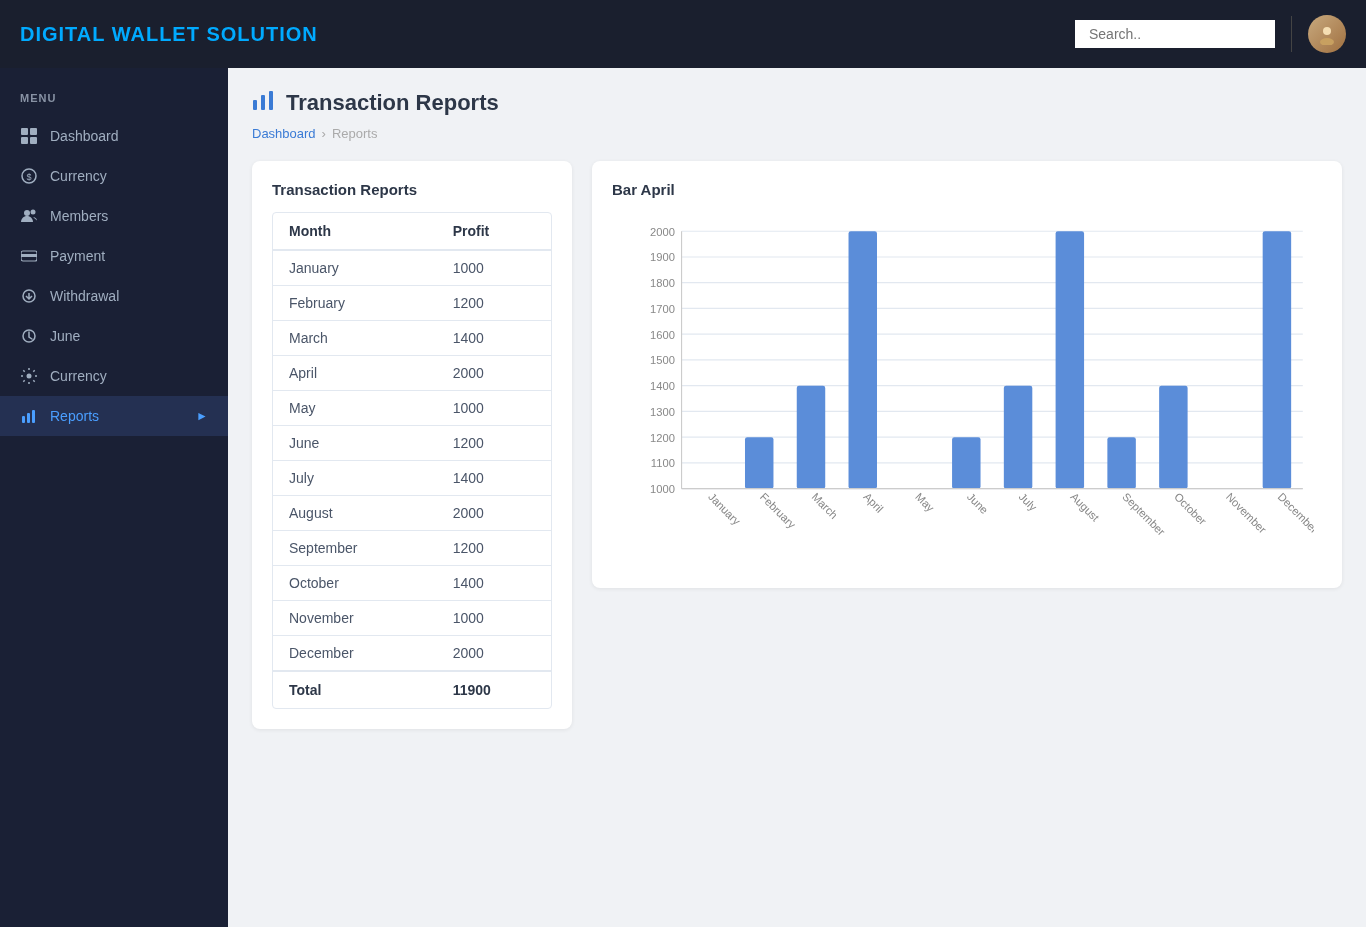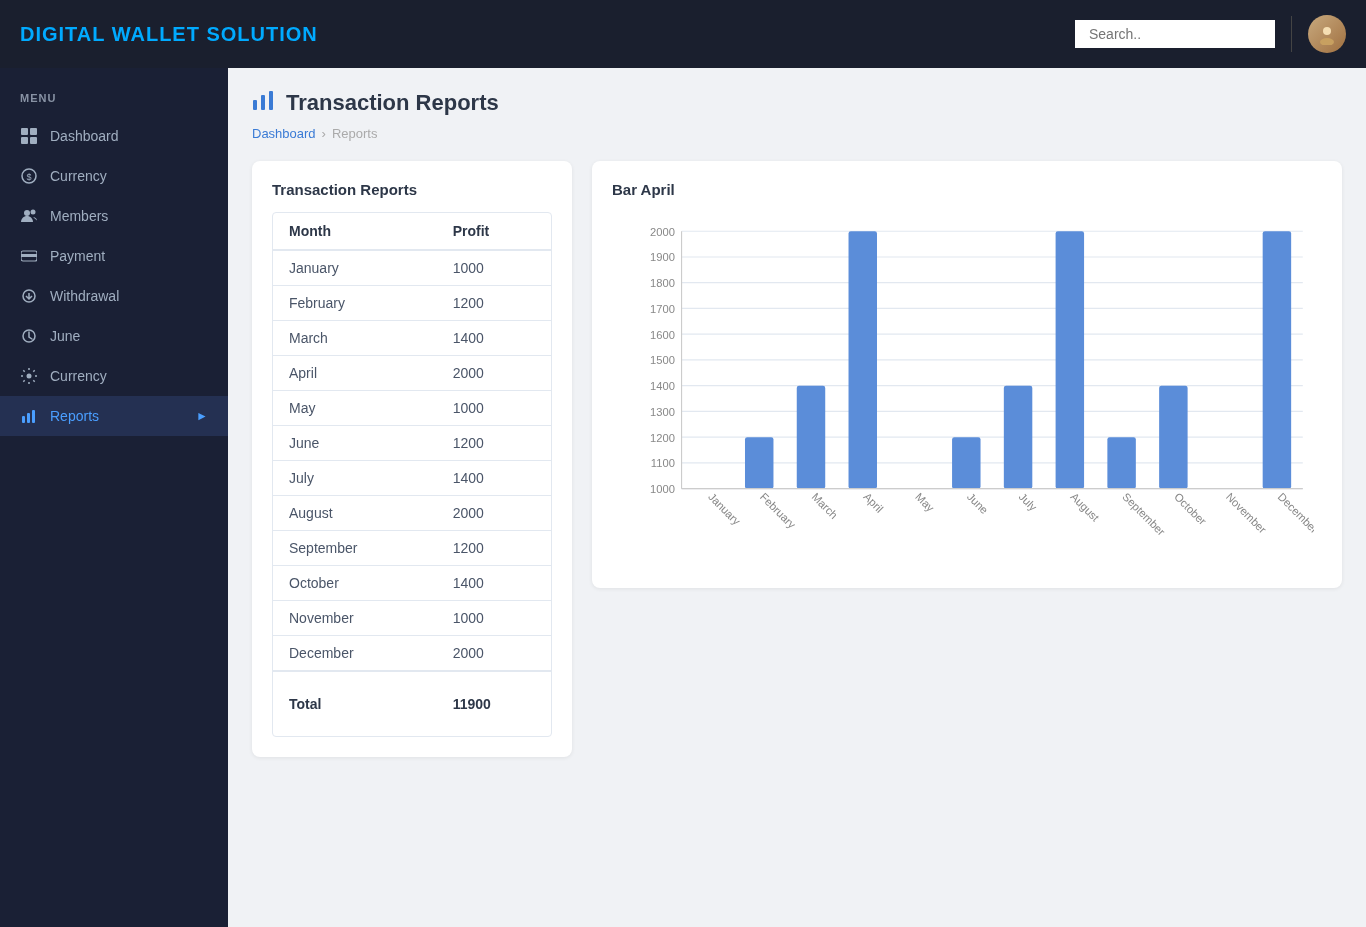--- a/index.html
+++ b/index.html
@@ -190,21 +190,21 @@
       border-bottom: 1px solid #e2e8f0;
     }
     .data-table tbody tr:last-child {
       border-bottom: none;
     }
     .data-table tbody td {
       padding: 9px 16px;
       color: #4a5568;
     }
     .data-table tfoot tr td {
-      padding: 24px 16px;
+      padding: 10px 16px;
       font-weight: 700;
       color: #2d3748;
       border-top: 2px solid #e2e8f0;
     }
     .bar-graph-svg {
       width: 100%;
       height: 100%;
     }
     .bar-graph-area {
       padding: 8px;

